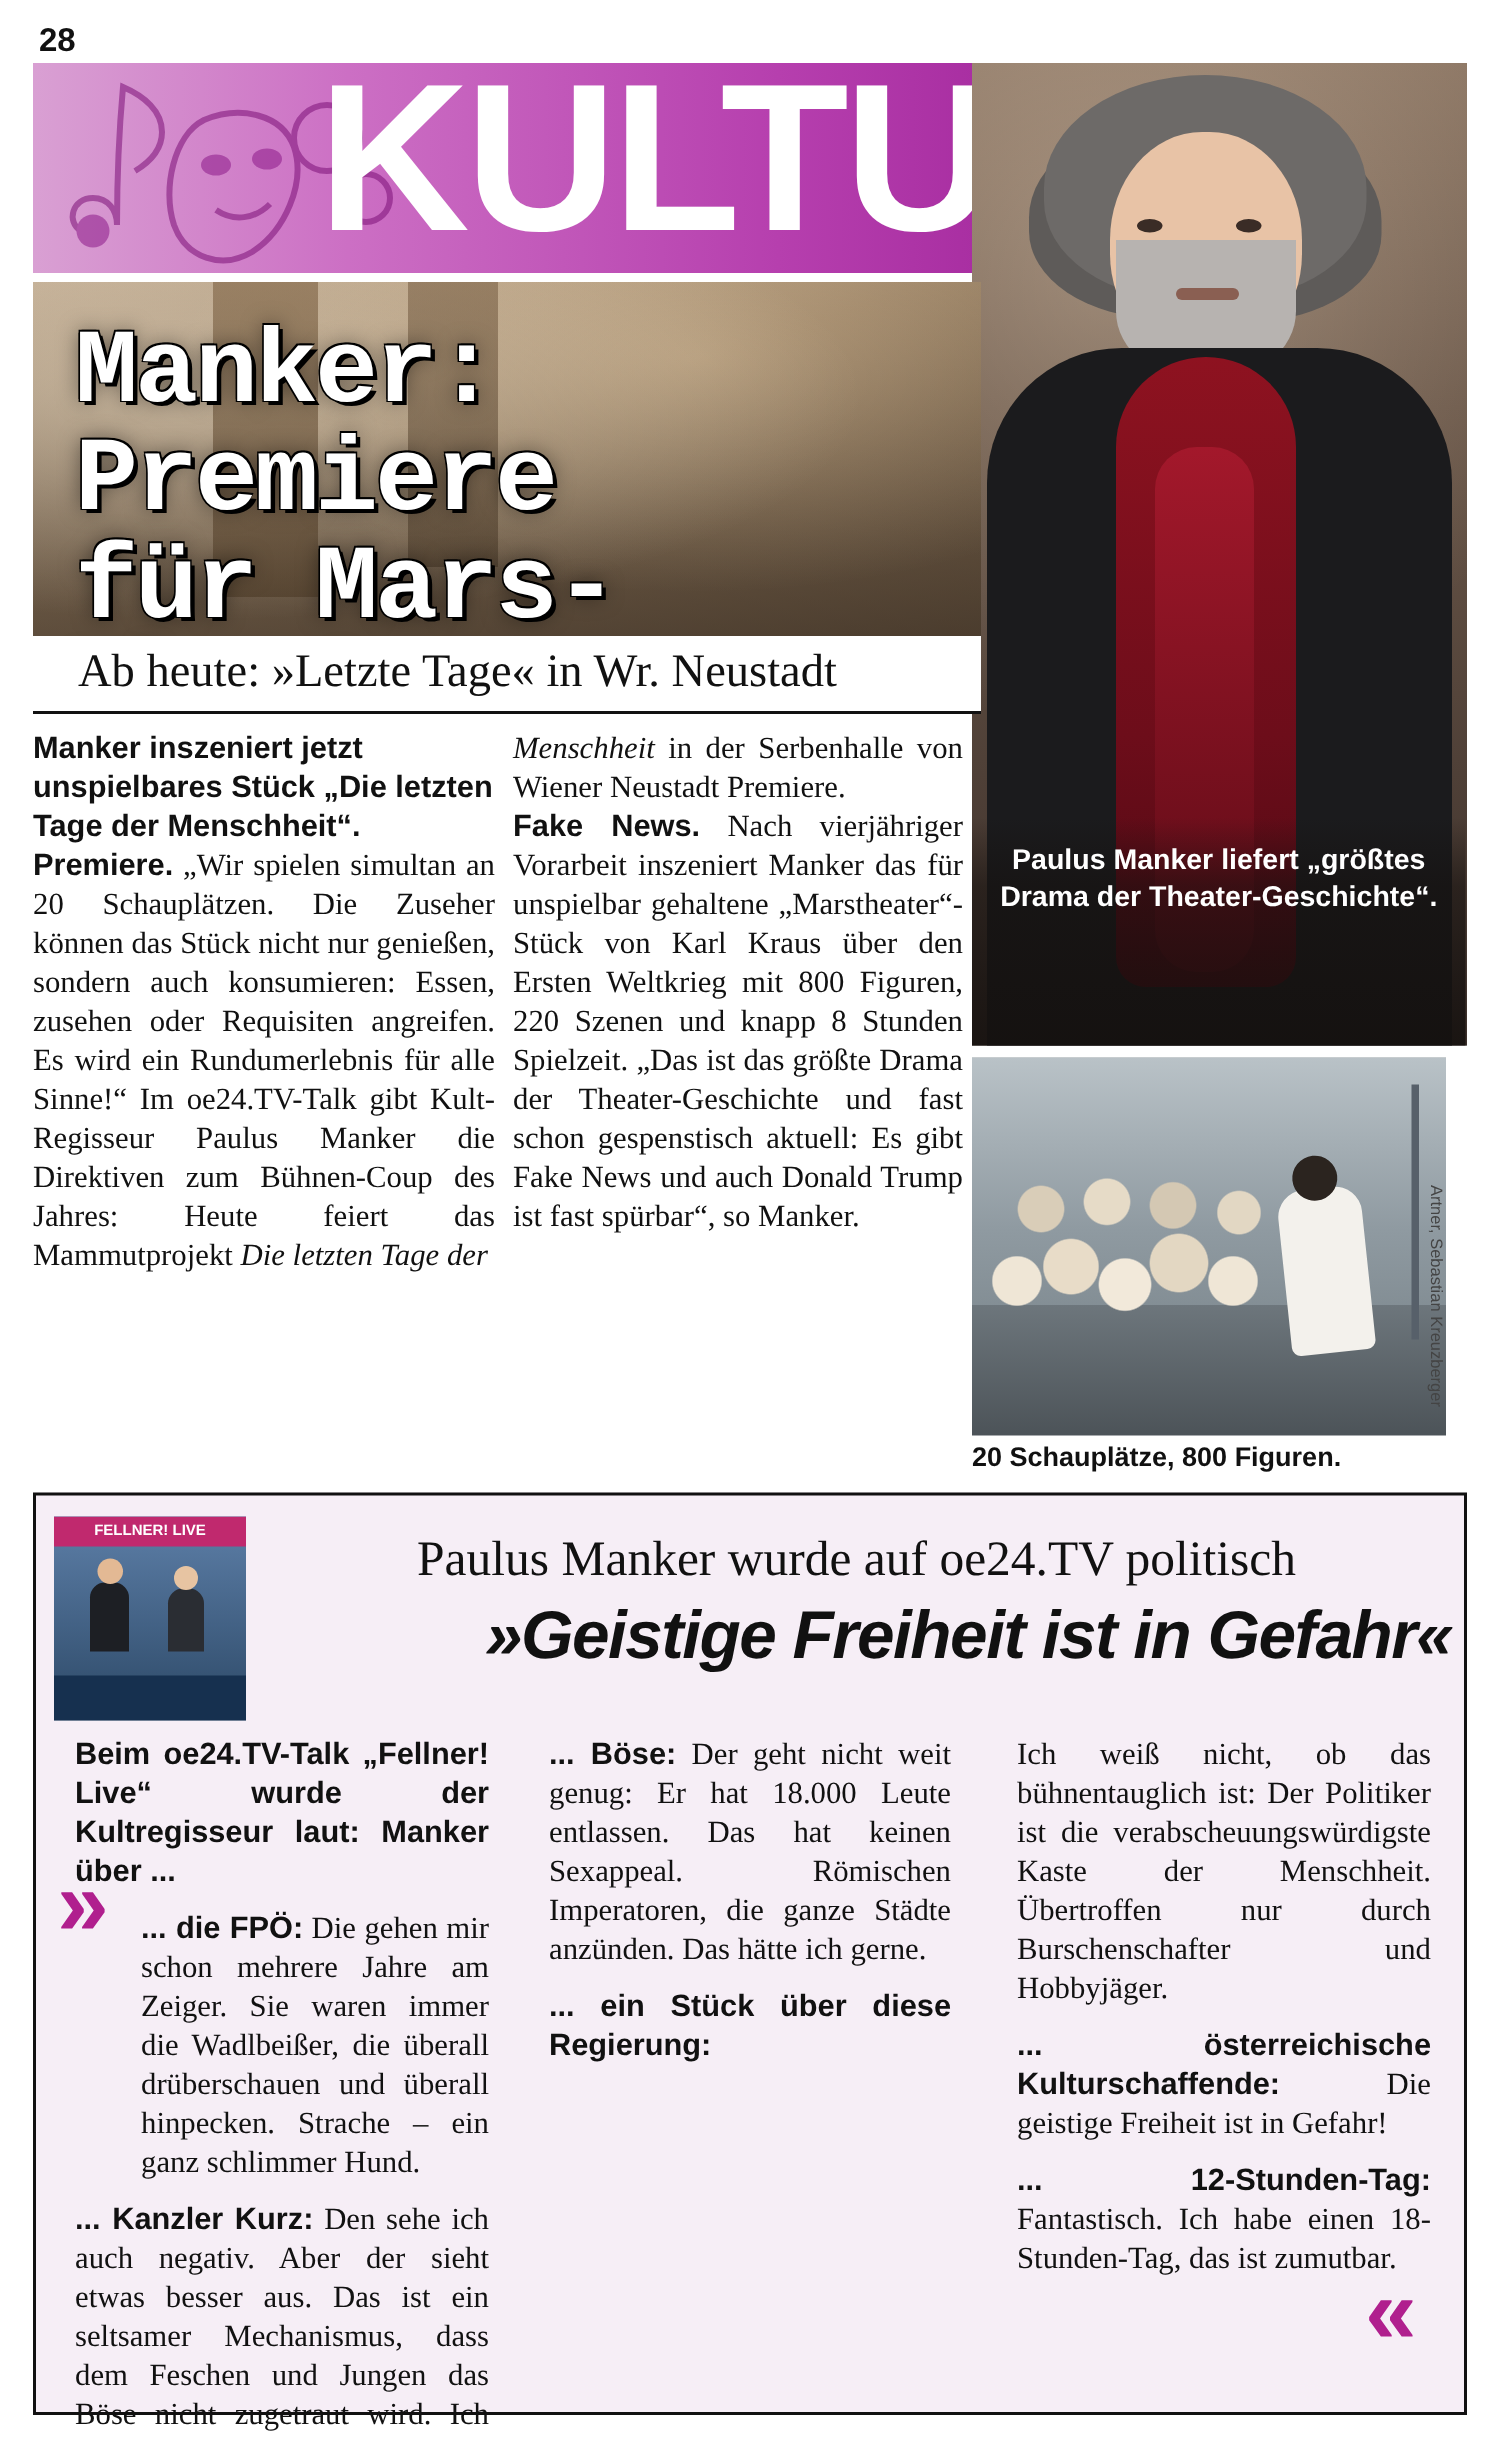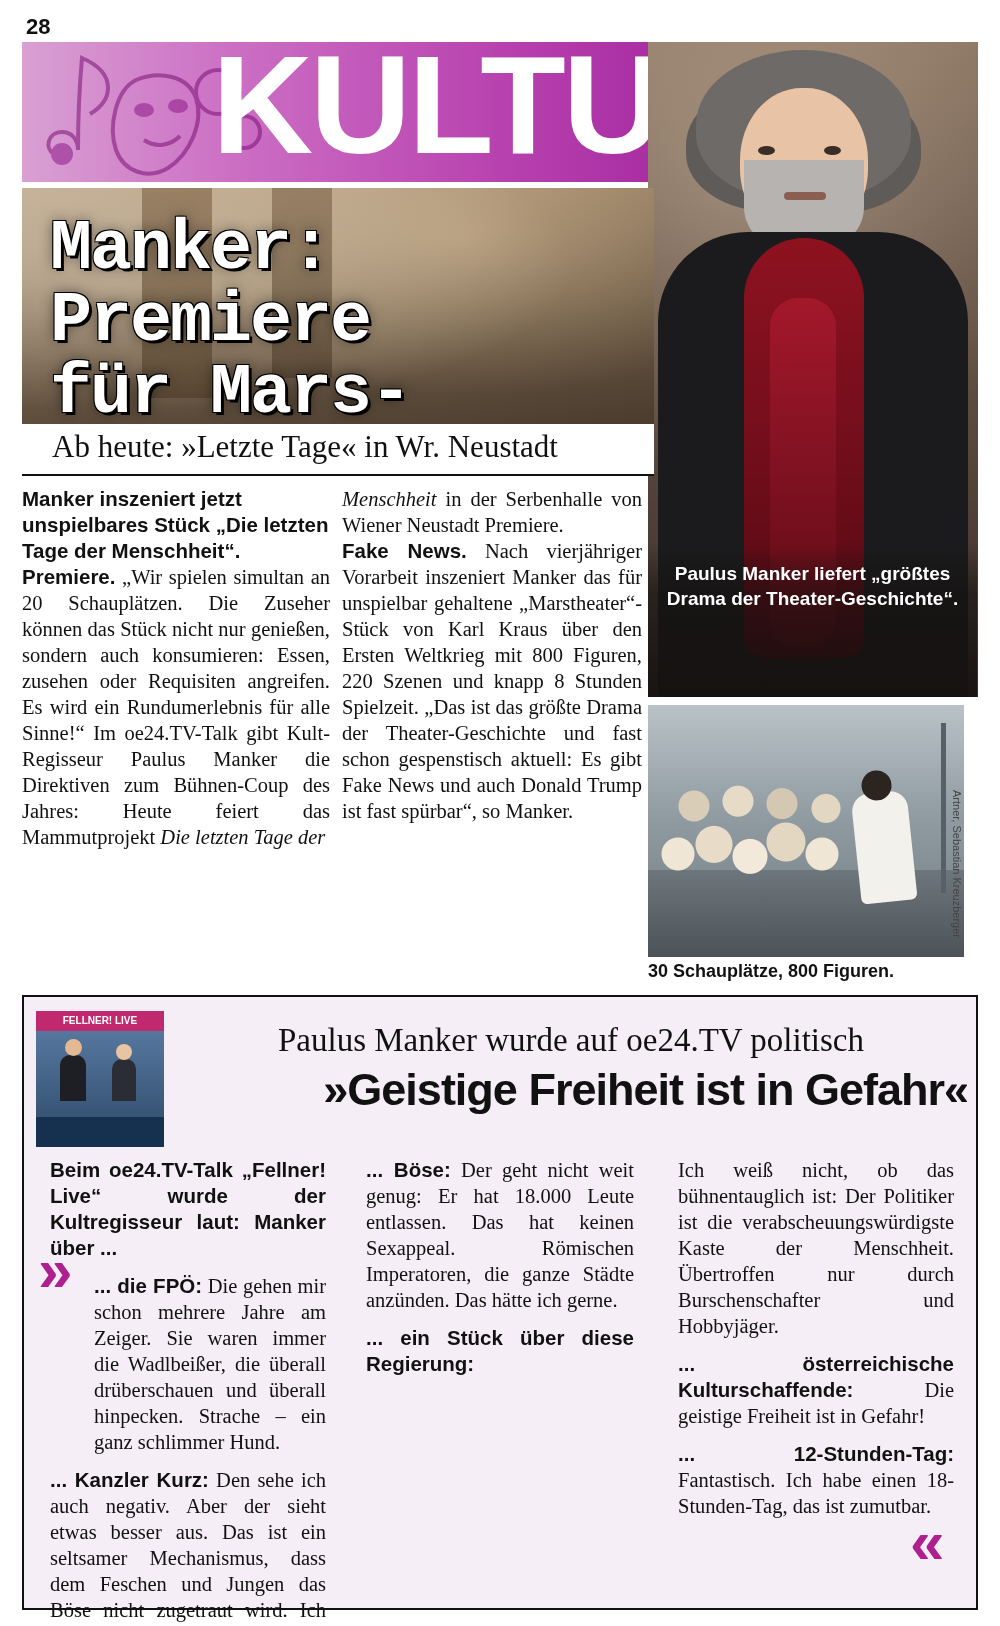--- a/index.html
+++ b/index.html
@@ -264,20 +264,21 @@
     position:absolute; left:152px; top:24px; width:790px;
     font-family:"Liberation Serif", serif;
     font-size:33px; line-height:38px; text-align:center; color:#111;
   }
   .big-quote {
     position:absolute; left:152px; top:66px; width:792px;
     font-family:"Liberation Sans", sans-serif;
     font-weight:bold; font-size:45px; line-height:54px;
     letter-spacing:-1px; text-align:right; color:#111;
     white-space:nowrap;
+    font-style:italic;
   }
 
   .bcol {
     position:absolute; top:148px; width:292px;
     font-family:"Liberation Serif", serif;
     font-size:20.5px; line-height:26px; text-align:justify; color:#111;
   }
   .bcol.b1 { left:14px; width:300px; }
   .bcol.b2 { left:330px; width:292px; }
   .bcol.b3 { left:642px; width:300px; }
@@ -371,21 +372,21 @@
   </div>
 
   <div class="stage-photo">
     <div class="sky"></div>
     <div class="floor"></div>
     <div class="crowd"></div>
     <div class="figure"></div>
     <div class="pole"></div>
   </div>
   <div class="stage-caption">
-    <span>30 Schauplätze, 800 Figuren.</span>
+    <span>20 Schauplätze, 800 Figuren.</span>
   </div>
   <div class="photo-credit">Artner, Sebastian Kreuzberger</div>
 
   <div class="bottom">
 
     <div class="tv-thumb">
       <div class="banner">FELLNER! LIVE</div>
       <div class="desk"></div>
       <div class="host"></div>
       <div class="guest"></div>

